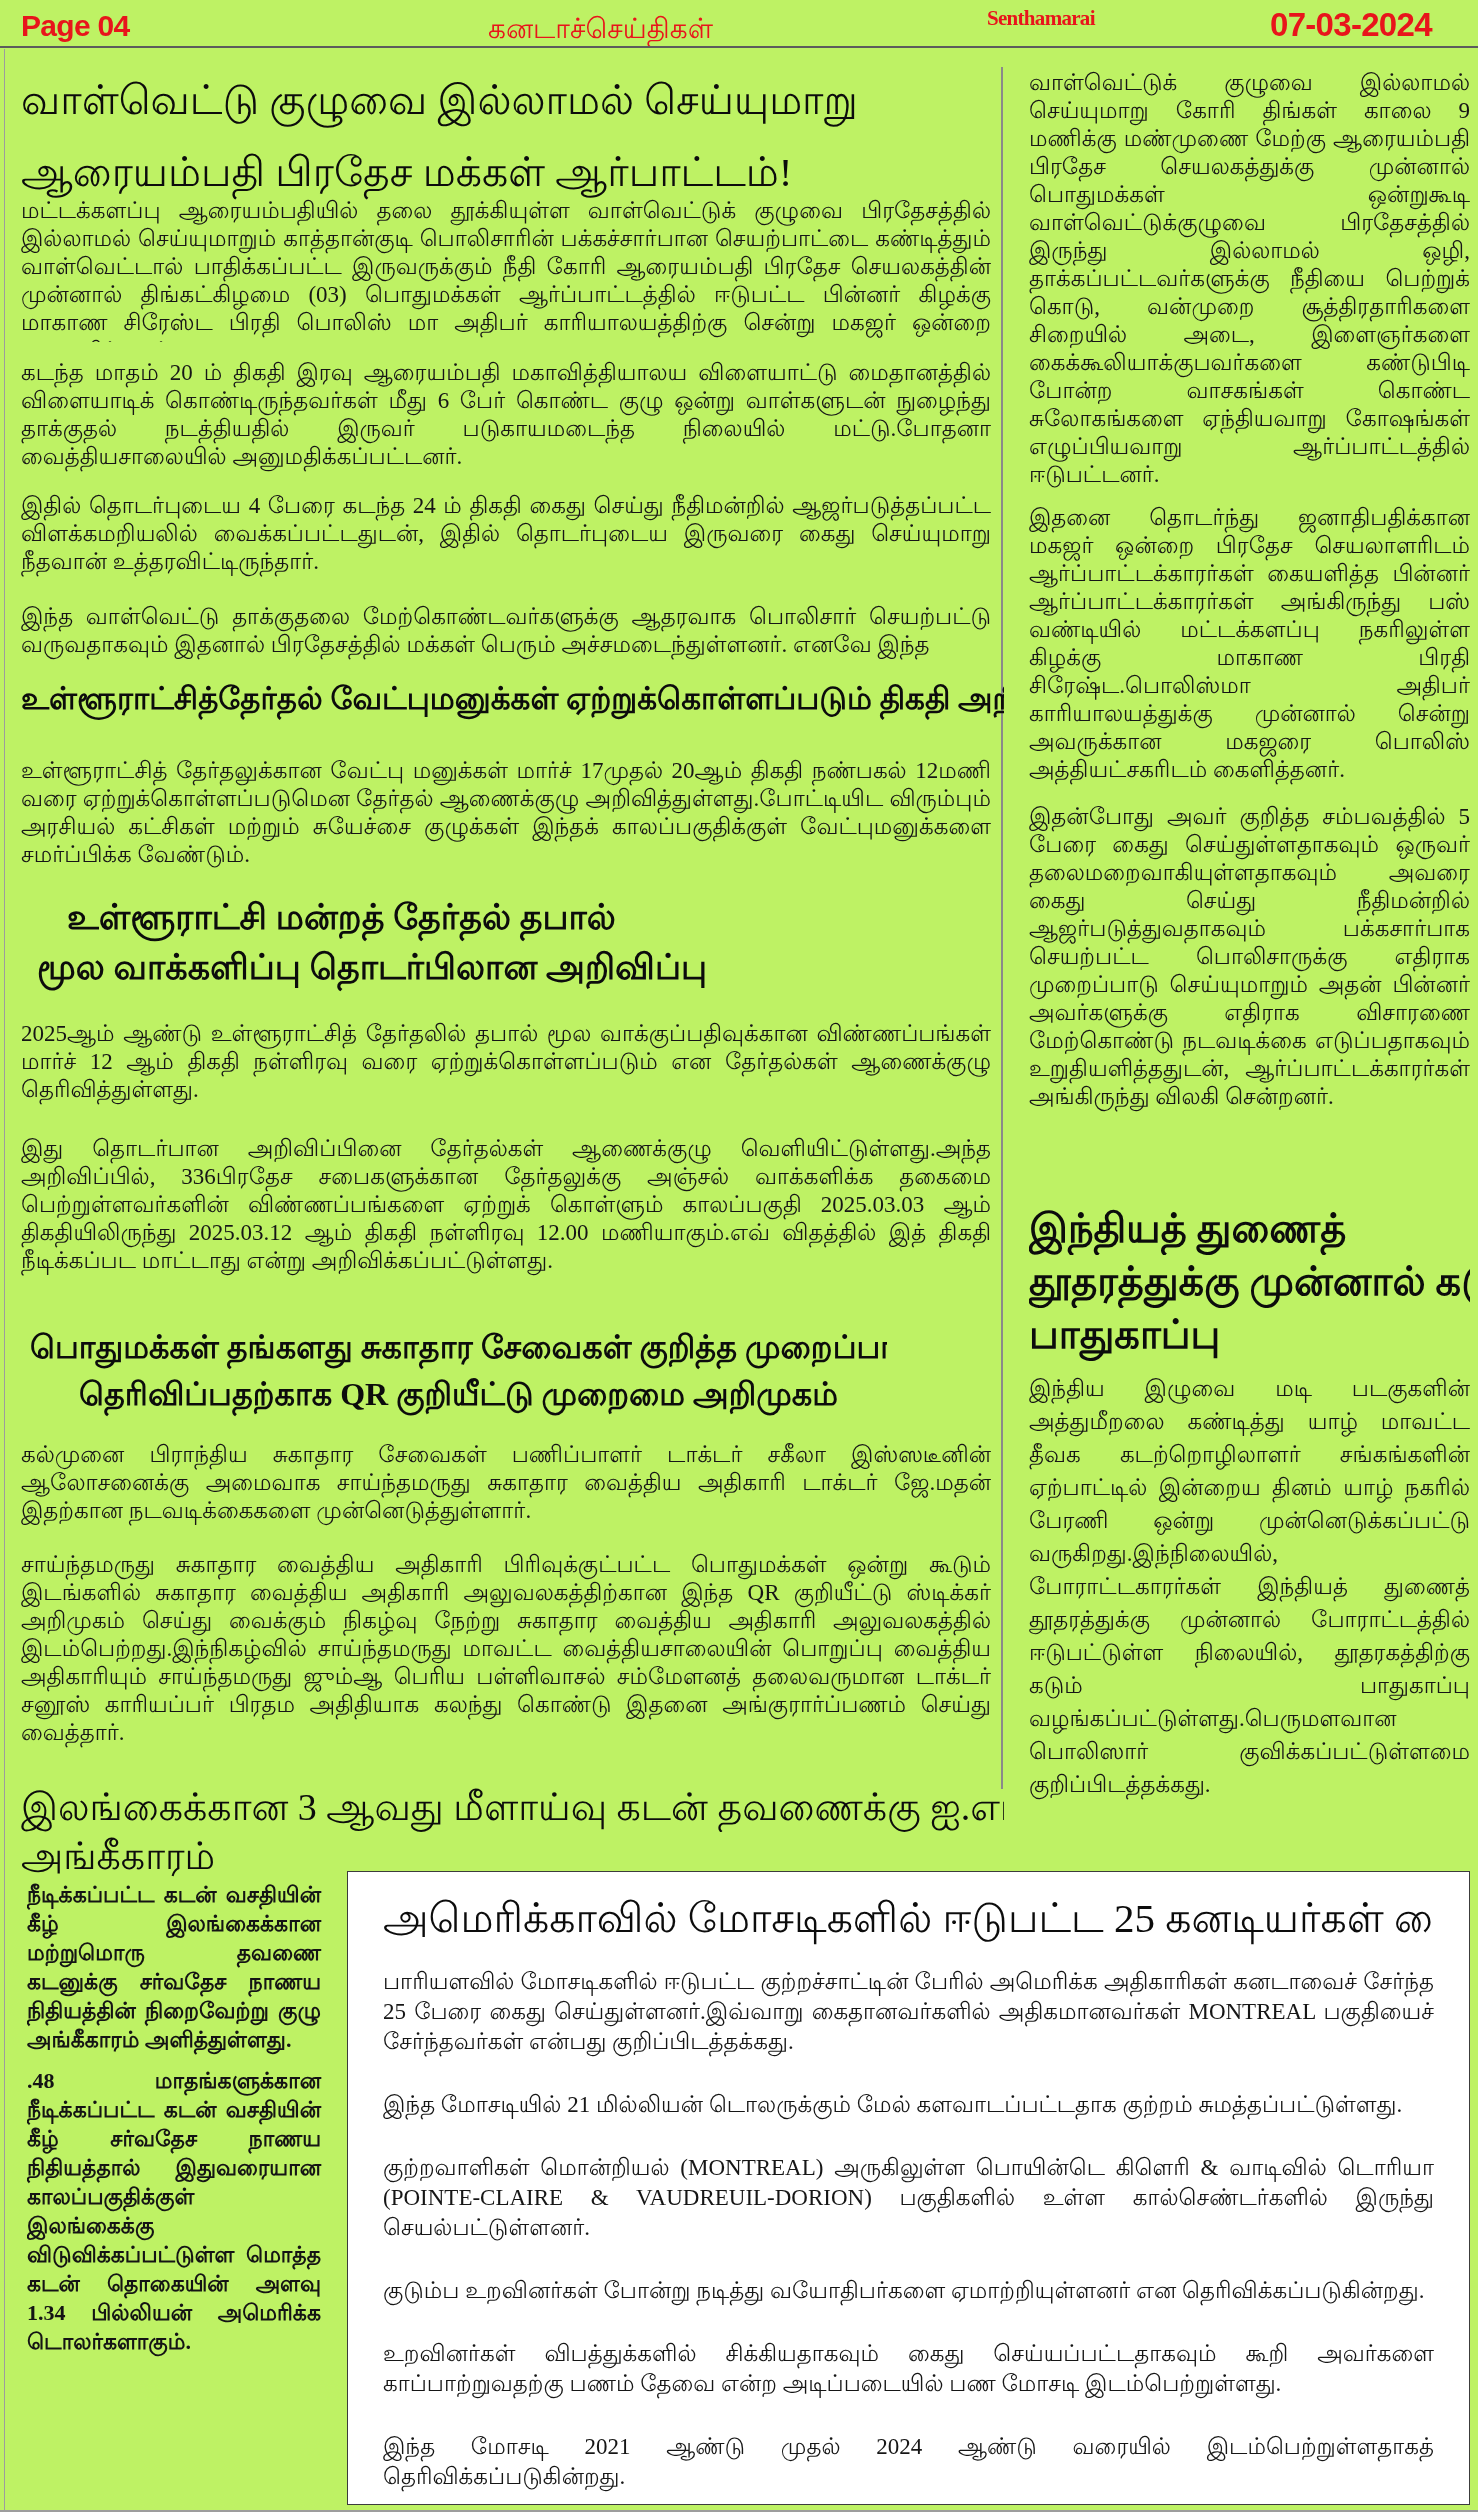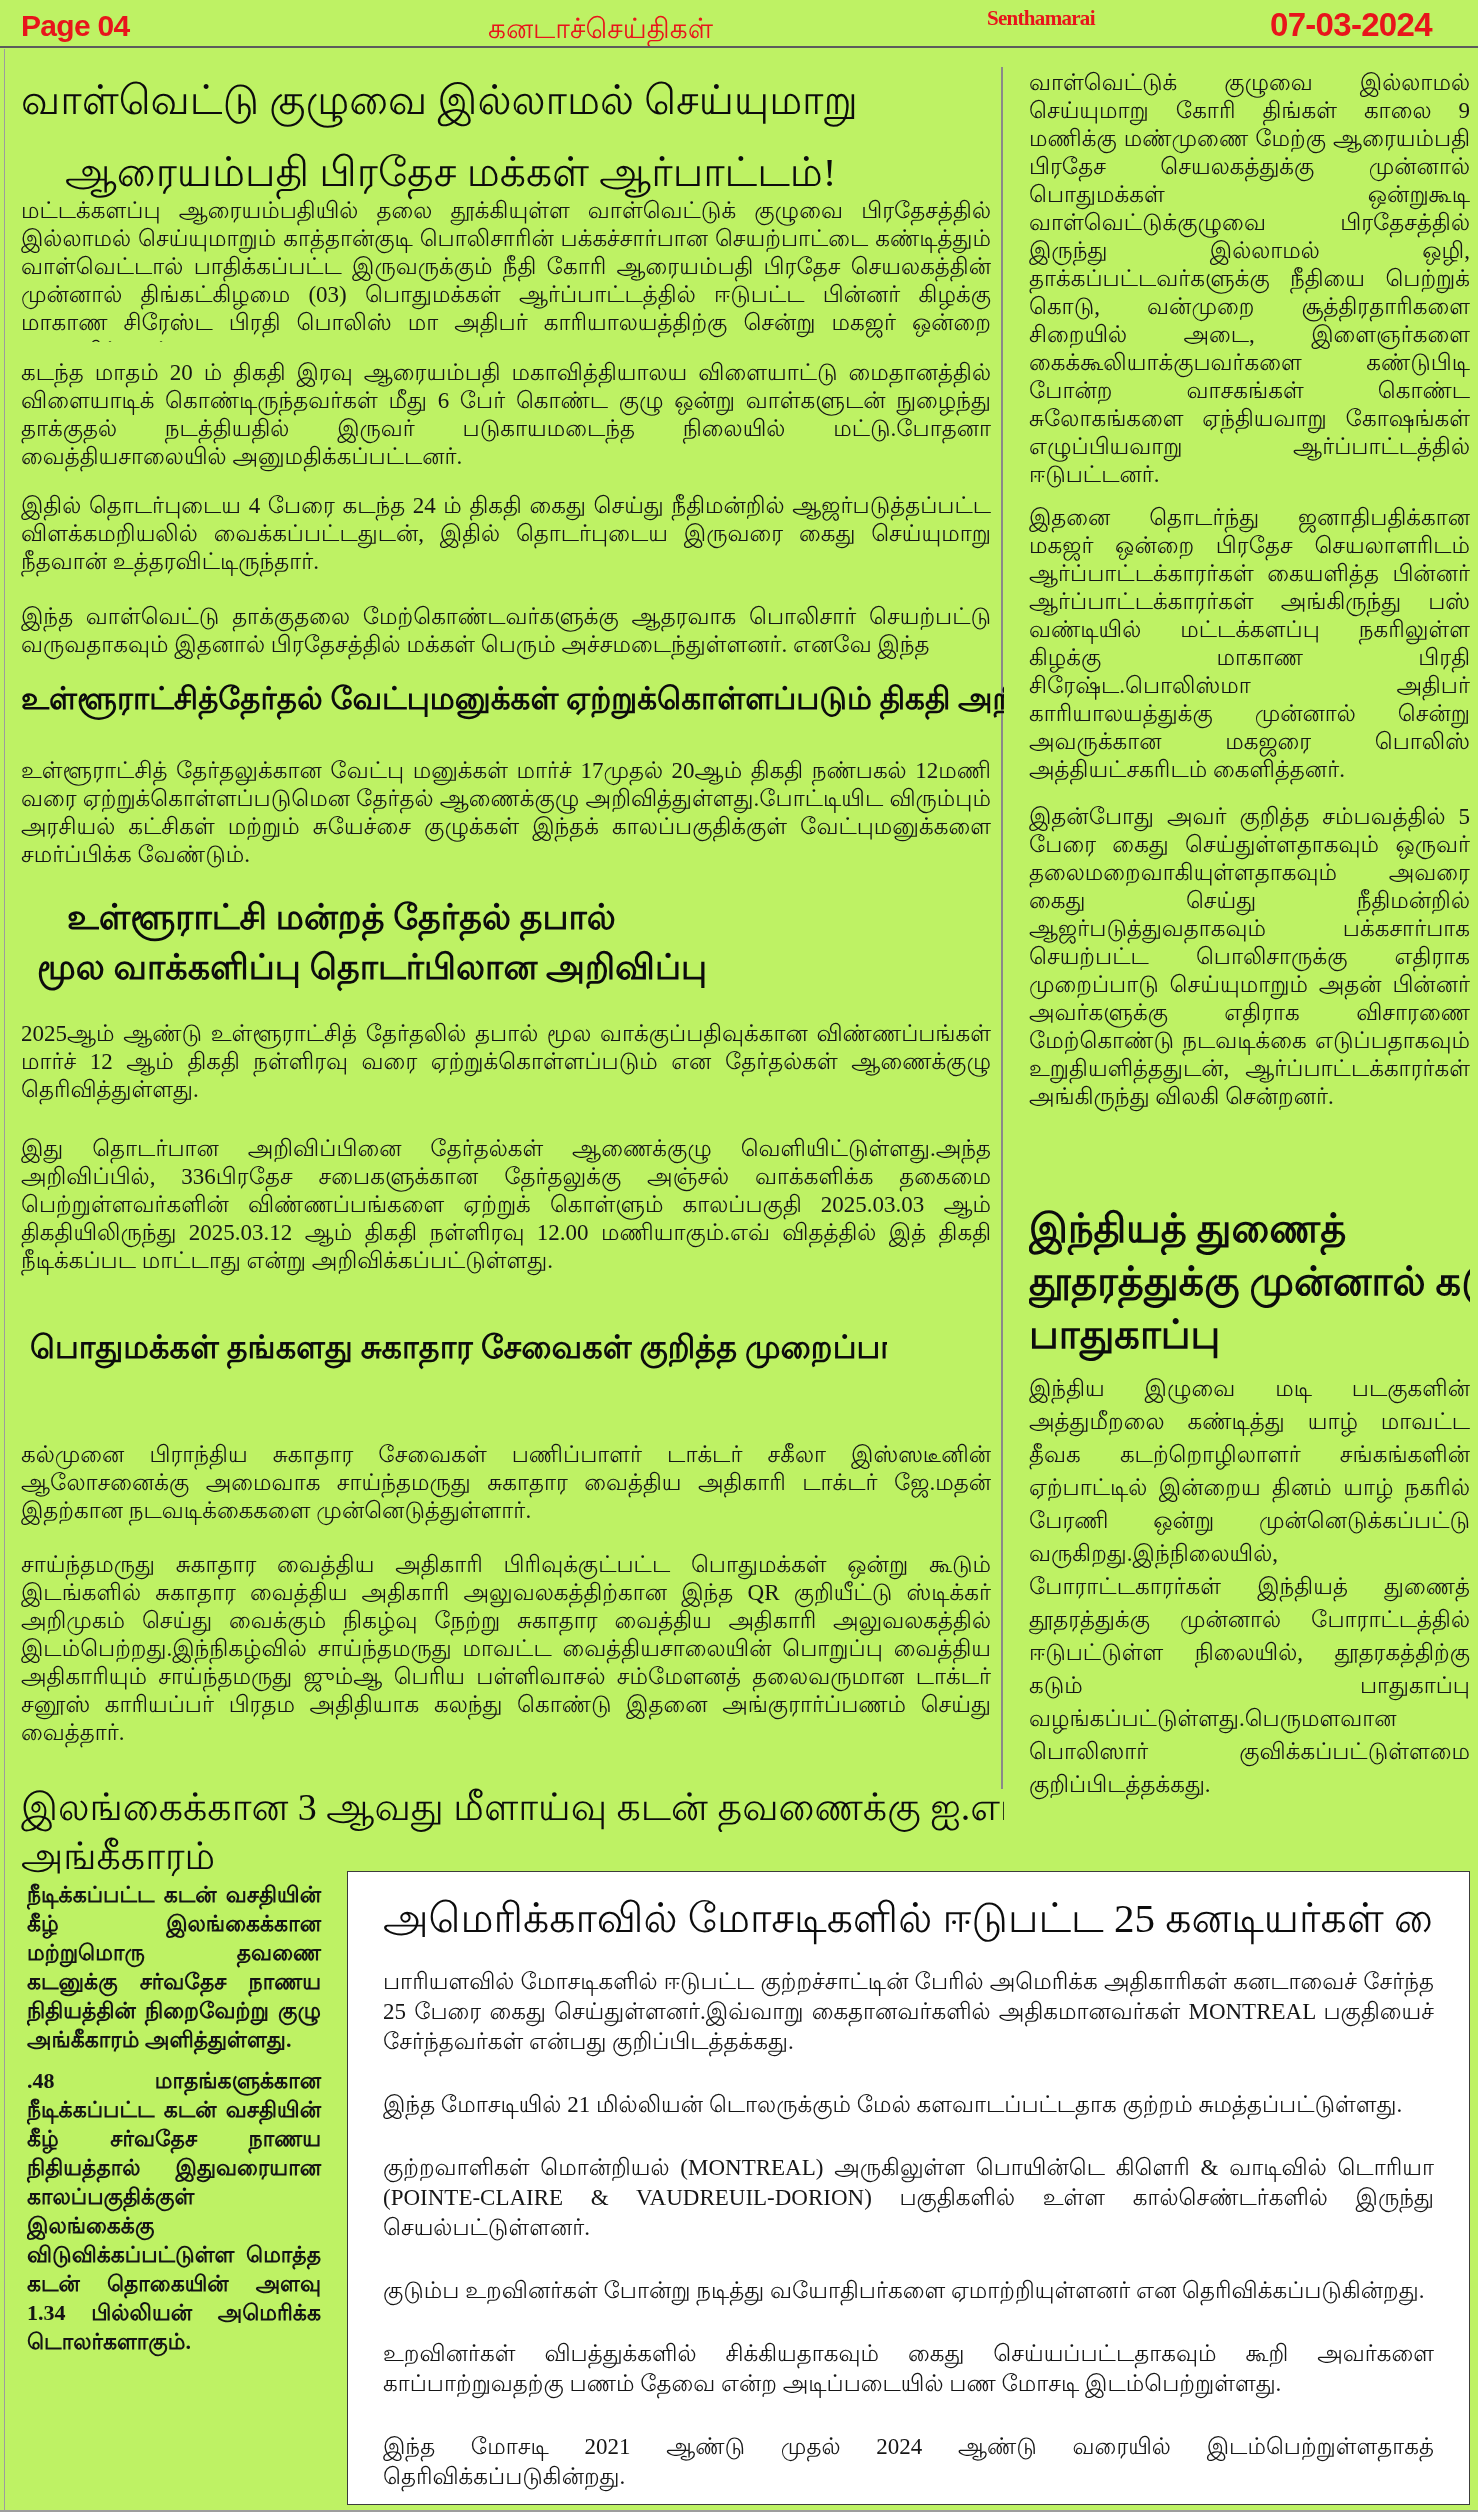--- a/index.html
+++ b/index.html
@@ -54,36 +54,37 @@
   <div class="h-sect">கனடாச்செய்திகள்</div>
   <div class="h-brand">Senthamarai</div>
   <div class="h-date">07-03-2024</div>
   <div class="hdr-rule"></div>
 
   <div class="edge-left"></div>
   <div class="col-divider"></div>
   <div class="page-bottom"></div>
 
   <div class="abs lead-hl nowrap" style="top:64px;">வாள்வெட்டு குழுவை இல்லாமல் செய்யுமாறு</div>
-  <div class="abs lead-hl nowrap" style="top:136px;margin-left:44px;">ஆரையம்பதி பிரதேச மக்கள் ஆர்பாட்டம்!</div>
+  <div class="abs lead-hl nowrap" style="top:136px;">ஆரையம்பதி பிரதேச மக்கள் ஆர்பாட்டம்!</div>
 
   <div class="abs body-text" style="left:21px; top:197px; width:970px; height:145px;">மட்டக்களப்பு ஆரையம்பதியில் தலை தூக்கியுள்ள வாள்வெட்டுக் குழுவை பிரதேசத்தில் இல்லாமல் செய்யுமாறும் காத்தான்குடி பொலிசாரின் பக்கச்சார்பான செயற்பாட்டை கண்டித்தும் வாள்வெட்டால் பாதிக்கப்பட்ட இருவருக்கும் நீதி கோரி ஆரையம்பதி பிரதேச செயலகத்தின் முன்னால் திங்கட்கிழமை (03) பொதுமக்கள் ஆர்ப்பாட்டத்தில் ஈடுபட்ட பின்னர் கிழக்கு மாகாண சிரேஸ்ட பிரதி பொலிஸ் மா அதிபர் காரியாலயத்திற்கு சென்று மகஜர் ஒன்றை கையளித்தனர்.</div>
   <div class="abs body-text" style="left:21px; top:359px; width:970px; height:117px;">கடந்த மாதம் 20 ம் திகதி இரவு ஆரையம்பதி மகாவித்தியாலய விளையாட்டு மைதானத்தில் விளையாடிக் கொண்டிருந்தவர்கள் மீது 6 பேர் கொண்ட குழு ஒன்று வாள்களுடன் நுழைந்து தாக்குதல் நடத்தியதில் இருவர் படுகாயமடைந்த நிலையில் மட்டு.போதனா வைத்தியசாலையில் அனுமதிக்கப்பட்டனர்.</div>
   <div class="abs body-text" style="left:21px; top:492px; width:970px; height:89px;">இதில் தொடர்புடைய 4 பேரை கடந்த 24 ம் திகதி கைது செய்து நீதிமன்றில் ஆஜர்படுத்தப்பட்ட விளக்கமறியலில் வைக்கப்பட்டதுடன், இதில் தொடர்புடைய இருவரை கைது செய்யுமாறு நீதவான் உத்தரவிட்டிருந்தார்.</div>
   <div class="abs body-text" style="left:21px; top:603px; width:970px; height:61px;">இந்த வாள்வெட்டு தாக்குதலை மேற்கொண்டவர்களுக்கு ஆதரவாக பொலிசார் செயற்பட்டு வருவதாகவும் இதனால் பிரதேசத்தில் மக்கள் பெரும் அச்சமடைந்துள்ளனர். எனவே இந்த</div>
 
   <div class="abs sh-bold nowrap" style="left:21px; top:681px; width:983px; font-size:31px;">உள்ளூராட்சித்தேர்தல் வேட்புமனுக்கள் ஏற்றுக்கொள்ளப்படும் திகதி அறிவிப்பு!</div>
   <div class="abs body-text" style="left:21px; top:757px; width:970px; height:117px;">உள்ளூராட்சித் தேர்தலுக்கான வேட்பு மனுக்கள் மார்ச் 17முதல் 20ஆம் திகதி நண்பகல் 12மணி வரை ஏற்றுக்கொள்ளப்படுமென தேர்தல் ஆணைக்குழு அறிவித்துள்ளது.போட்டியிட விரும்பும் அரசியல் கட்சிகள் மற்றும் சுயேச்சை குழுக்கள் இந்தக் காலப்பகுதிக்குள் வேட்புமனுக்களை சமர்ப்பிக்க வேண்டும்.</div>
 
   <div class="abs sh-bold nowrap" style="left:67px; top:898px; width:924px; font-size:35px;">உள்ளூராட்சி மன்றத் தேர்தல் தபால்</div>
   <div class="abs sh-bold nowrap" style="left:37px; top:948px; width:953px; font-size:35px;">மூல வாக்களிப்பு தொடர்பிலான அறிவிப்பு</div>
   <div class="abs body-text" style="left:21px; top:1020px; width:970px; height:89px;">2025ஆம் ஆண்டு உள்ளூராட்சித் தேர்தலில் தபால் மூல வாக்குப்பதிவுக்கான விண்ணப்பங்கள் மார்ச் 12 ஆம் திகதி நள்ளிரவு வரை ஏற்றுக்கொள்ளப்படும் என தேர்தல்கள் ஆணைக்குழு தெரிவித்துள்ளது.</div>
   <div class="abs body-text" style="left:21px; top:1135px; width:970px; height:145px;">இது தொடர்பான அறிவிப்பினை தேர்தல்கள் ஆணைக்குழு வெளியிட்டுள்ளது.அந்த அறிவிப்பில், 336பிரதேச சபைகளுக்கான தேர்தலுக்கு அஞ்சல் வாக்களிக்க தகைமை பெற்றுள்ளவர்களின் விண்ணப்பங்களை ஏற்றுக் கொள்ளும் காலப்பகுதி 2025.03.03 ஆம் திகதியிலிருந்து 2025.03.12 ஆம் திகதி நள்ளிரவு 12.00 மணியாகும்.எவ் விதத்தில் இத் திகதி நீடிக்கப்பட மாட்டாது என்று அறிவிக்கப்பட்டுள்ளது.</div>
 
   <div class="abs sh-bold nowrap" style="left:30px; top:1329px; width:857px; font-size:32px; text-align:center;">பொதுமக்கள் தங்களது சுகாதார சேவைகள் குறித்த முறைப்பாடுகளை</div>
+  <div class="abs sh-bold nowrap" style="left:30px; top:1376px; width:857px; font-size:32px; text-align:center;">தெரிவிப்பதற்காக QR குறியீட்டு முறைமை அறிமுகம்</div>
   <div class="abs body-text" style="left:21px; top:1441px; width:970px; height:89px;">கல்முனை பிராந்திய சுகாதார சேவைகள் பணிப்பாளர் டாக்டர் சகீலா இஸ்ஸடீனின் ஆலோசனைக்கு அமைவாக சாய்ந்தமருது சுகாதார வைத்திய அதிகாரி டாக்டர் ஜே.மதன் இதற்கான நடவடிக்கைகளை முன்னெடுத்துள்ளார்.</div>
   <div class="abs body-text" style="left:21px; top:1551px; width:970px; height:201px;">சாய்ந்தமருது சுகாதார வைத்திய அதிகாரி பிரிவுக்குட்பட்ட பொதுமக்கள் ஒன்று கூடும் இடங்களில் சுகாதார வைத்திய அதிகாரி அலுவலகத்திற்கான இந்த QR குறியீட்டு ஸ்டிக்கர் அறிமுகம் செய்து வைக்கும் நிகழ்வு நேற்று சுகாதார வைத்திய அதிகாரி அலுவலகத்தில் இடம்பெற்றது.இந்நிகழ்வில் சாய்ந்தமருது மாவட்ட வைத்தியசாலையின் பொறுப்பு வைத்திய அதிகாரியும் சாய்ந்தமருது ஜும்ஆ பெரிய பள்ளிவாசல் சம்மேளனத் தலைவருமான டாக்டர் சனூஸ் காரியப்பர் பிரதம அதிதியாக கலந்து கொண்டு இதனை அங்குரார்ப்பணம் செய்து வைத்தார்.</div>
 
   <div class="abs imf-hl nowrap" style="top:1783px;">இலங்கைக்கான 3 ஆவது மீளாய்வு கடன் தவணைக்கு ஐ.எம்.எப்.</div>
   <div class="abs imf-hl nowrap" style="top:1832px;">அங்கீகாரம்</div>
   <div class="abs narrow">
     <p>நீடிக்கப்பட்ட கடன் வசதியின் கீழ் இலங்கைக்கான மற்றுமொரு தவணை கடனுக்கு சர்வதேச நாணய நிதியத்தின் நிறைவேற்று குழு அங்கீகாரம் அளித்துள்ளது.</p>
     <p>.48 மாதங்களுக்கான நீடிக்கப்பட்ட கடன் வசதியின் கீழ் சர்வதேச நாணய நிதியத்தால் இதுவரையான காலப்பகுதிக்குள் இலங்கைக்கு விடுவிக்கப்பட்டுள்ள மொத்த கடன் தொகையின் அளவு 1.34 பில்லியன் அமெரிக்க டொலர்களாகும்.</p>
   </div>
 

